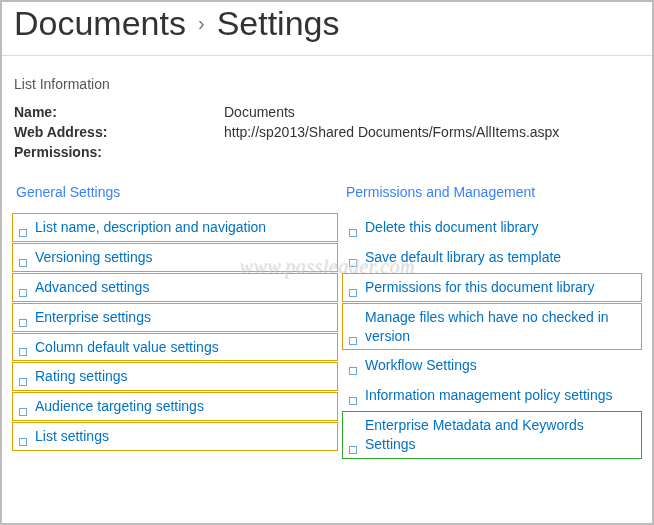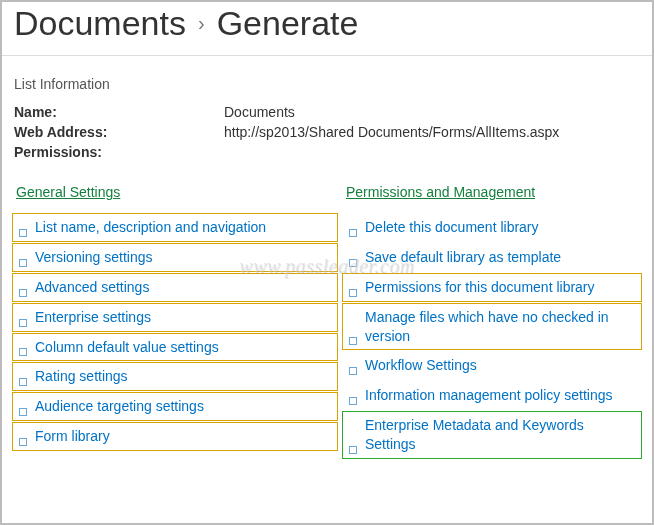--- a/index.html
+++ b/index.html
@@ -53,23 +53,22 @@
       padding: 6px 10px 0 10px;
     }
     .col {
       display: flex;
       flex-direction: column;
     }
     .col-left { width: 330px; }
     .col-right { flex: 1; }
     .col-header {
       font-size: 14px;
-      color: #15803d;
+      color: #3b82f6;
       padding: 4px 6px 12px 6px;
-      text-decoration: underline;
     }
     .link-row {
       display: flex;
       align-items: flex-end;
       padding: 4px 6px;
       margin: 1px 2px;
       border: 1px solid transparent;
       font-size: 14px;
       line-height: 1.35;
     }
@@ -106,21 +105,21 @@
       inset: 0;
       pointer-events: none;
     }
   </style>
 </head>
 <body>
 
 <div class="breadcrumb">
   <span>Documents</span>
   <span class="sep">›</span>
-  <span>Generate</span>
+  <span>Settings</span>
 </div>
 
 <div class="section-label">List Information</div>
 
 <div class="info-table">
   <div class="info-row">
     <div class="info-key">Name:</div>
     <div class="info-val">Documents</div>
   </div>
   <div class="info-row">
@@ -160,21 +159,21 @@
         <div class="link-row box-amber">
           <span class="bullet"></span>
           <span class="link-text">Rating settings</span>
         </div>
         <div class="link-row box-amber">
           <span class="bullet"></span>
           <span class="link-text">Audience targeting settings</span>
         </div>
         <div class="link-row box-amber">
           <span class="bullet"></span>
-          <span class="link-text">Form library</span>
+          <span class="link-text">List settings</span>
         </div>
       </div>
   </div>
   <div class="col col-right">
     <div class="col-header">Permissions and Management</div>
     <div id="perm-links">
         <div class="link-row">
           <span class="bullet"></span>
           <span class="link-text">Delete this document library</span>
         </div>

